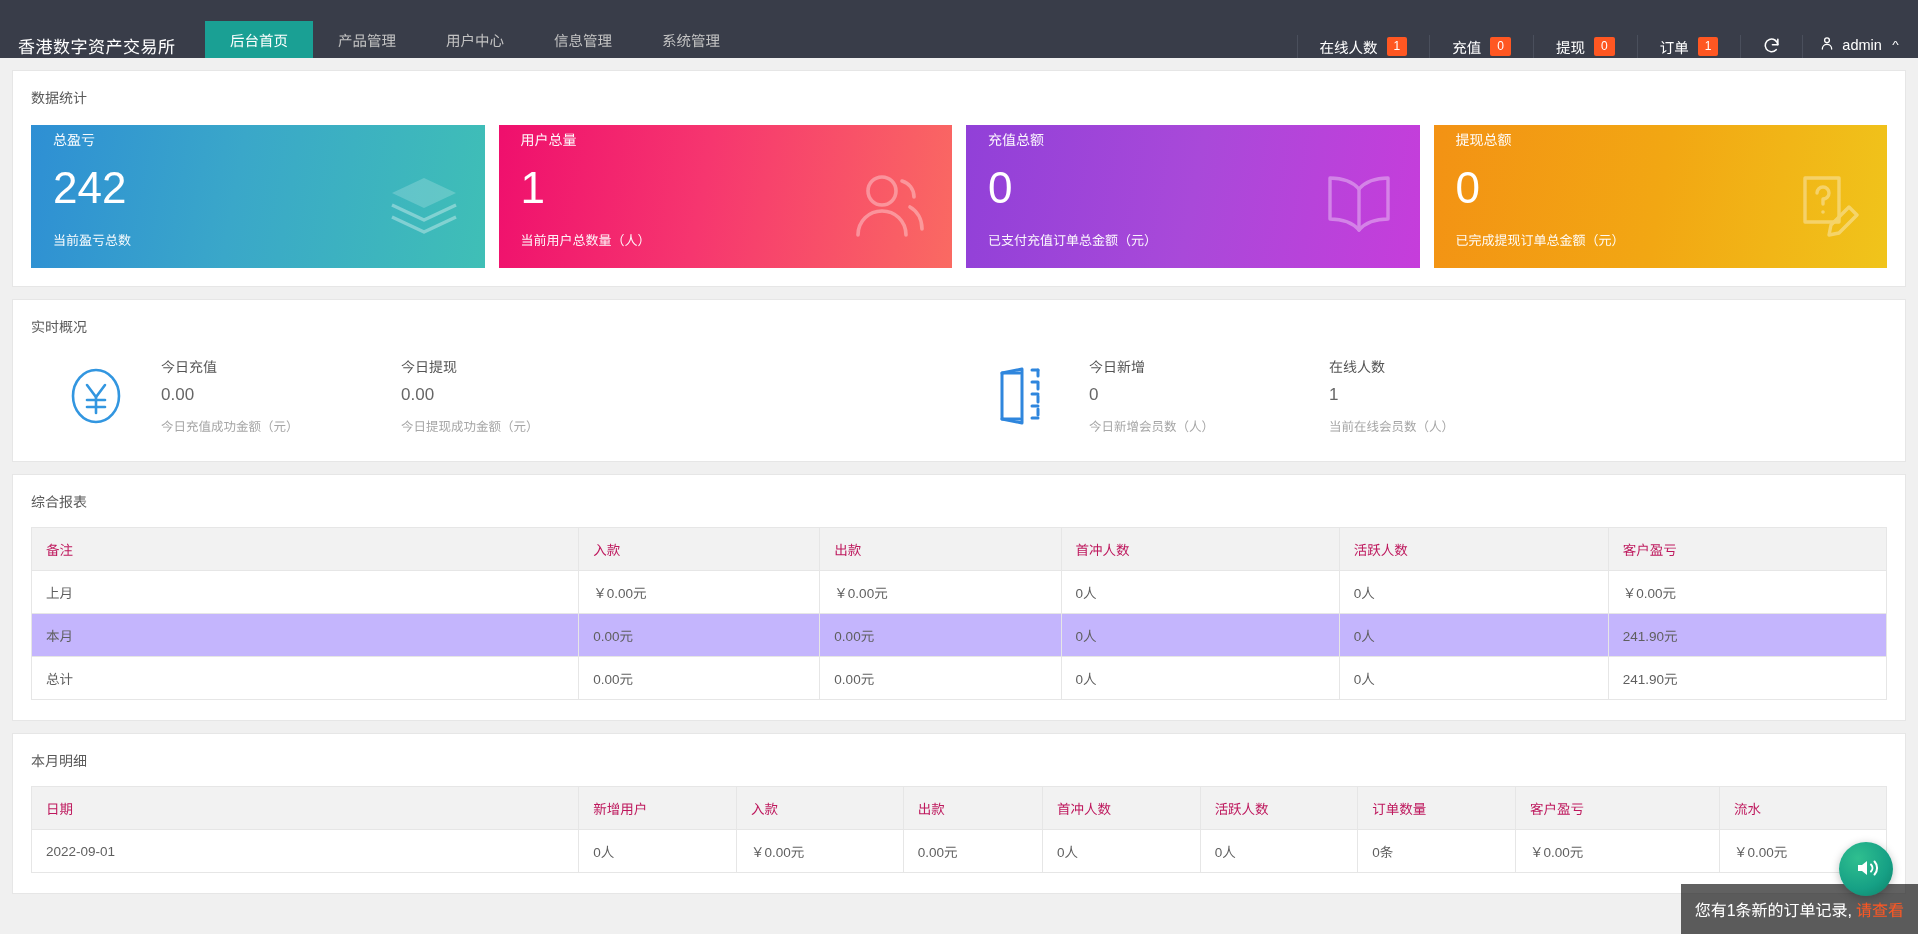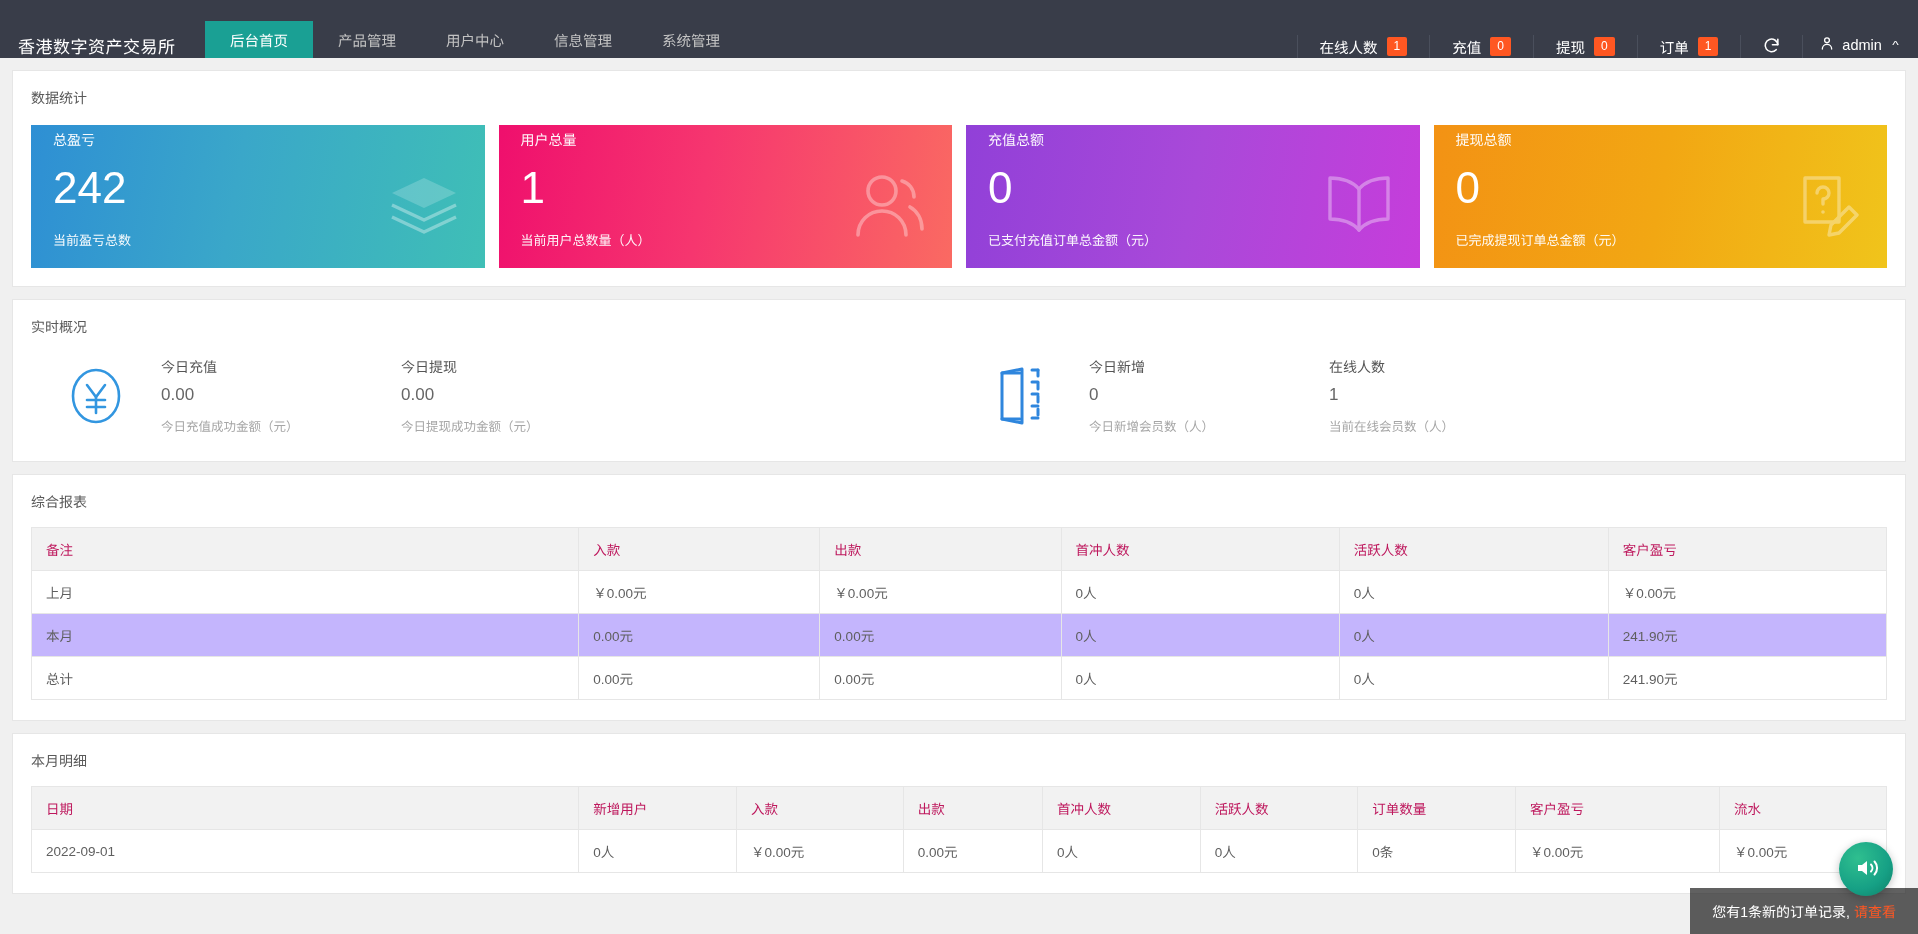--- a/index.html
+++ b/index.html
@@ -203,22 +203,22 @@
   tr.alt td { background: #c4b5fd; }
   th:last-child, td:last-child { border-right: none; }
 
   
   .toast {
     position: fixed;
     right: 0;
     bottom: 0;
     background: rgba(0,0,0,.62);
     color: #fff;
-    font-size: 14px;
-    padding: 13px 22px;
+    font-size: 16px;
+    padding: 13px 14px;
     display: flex;
     align-items: center;
     gap: 4px;
     white-space: nowrap;
     z-index: 60;
   }
   .toast a { color: #ff5722; text-decoration: none; cursor: pointer; }
   .fab {
     position: fixed;
     right: 25px;

